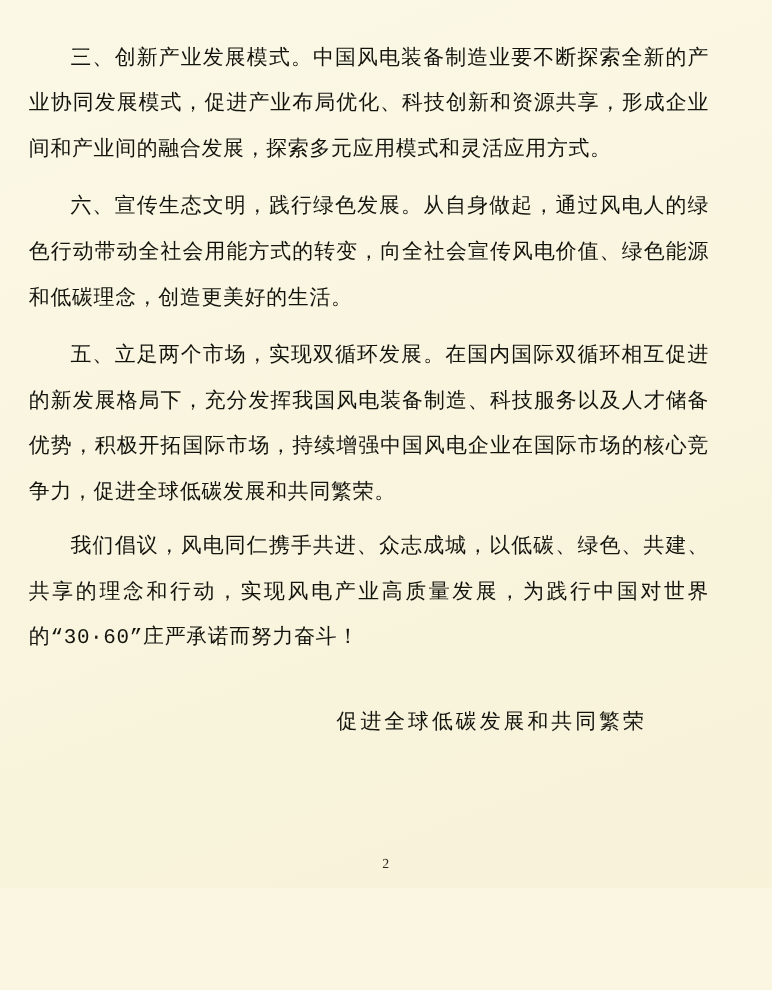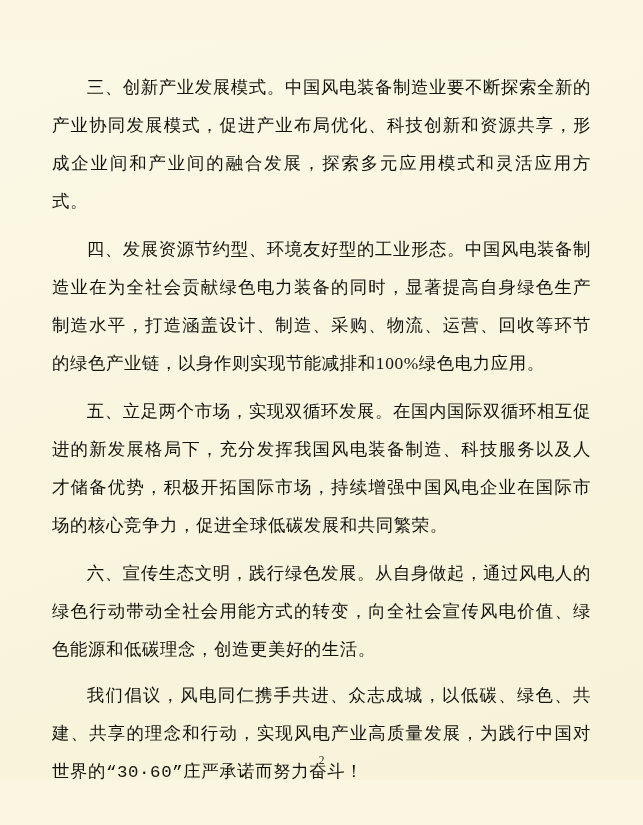--- a/index.html
+++ b/index.html
@@ -13,22 +13,21 @@
     font-family: "Liberation Serif", "DejaVu Serif", serif;
     color: #1a1a14;
     overflow: hidden;
   }
   .page {
     position: relative;
     width: 643px;
     height: 740px;
     background: linear-gradient(160deg, #fbf8e6 0%, #f9f5df 45%, #f7f2d8 100%);
     box-sizing: border-box;
-    padding: 28px 52px 0 52px;
-    margin-top: 40px;
+    padding: 28px 52px 0 24px;
   }
   .doc-body {
     display: block;
   }
   .para {
     font-size: 17.4px;
     line-height: 38px;
     text-align: justify;
     text-justify: inter-ideograph;
     text-indent: 2em;
@@ -59,20 +58,19 @@
     color: #2a2a20;
     font-family: "Liberation Serif", "DejaVu Serif", serif;
   }
 </style>
 </head>
 <body>
 
 <div class="page">
   <div class="doc-body">
     <p class="para">三、创新产业发展模式。中国风电装备制造业要不断探索全新的产业协同发展模式，促进产业布局优化、科技创新和资源共享，形成企业间和产业间的融合发展，探索多元应用模式和灵活应用方式。</p>
-    <p class="para">四、发展资源节约型、环境友好型的工业形态。中国风电装备制造业在为全社会贡献绿色电力装备的同时，显著提高自身绿色生产制造水平，打造涵盖设计、制造、采购、物流、运营、回收等环节的绿色产业链，以身作则实现节能减排和100%绿色电力应用。</p>
+    <p class="para">六、宣传生态文明，践行绿色发展。从自身做起，通过风电人的绿色行动带动全社会用能方式的转变，向全社会宣传风电价值、绿色能源和低碳理念，创造更美好的生活。</p>
     <p class="para">五、立足两个市场，实现双循环发展。在国内国际双循环相互促进的新发展格局下，充分发挥我国风电装备制造、科技服务以及人才储备优势，积极开拓国际市场，持续增强中国风电企业在国际市场的核心竞争力，促进全球低碳发展和共同繁荣。</p>
-    <p class="para">六、宣传生态文明，践行绿色发展。从自身做起，通过风电人的绿色行动带动全社会用能方式的转变，向全社会宣传风电价值、绿色能源和低碳理念，创造更美好的生活。</p>
     <p class="para last-block">我们倡议，风电同仁携手共进、众志成城，以低碳、绿色、共建、共享的理念和行动，实现风电产业高质量发展，为践行中国对世界的“30·60”庄严承诺而努力奋斗！</p>
-    <div class="date-line">科技服务以及人才储备优势</div>
+    <div class="date-line">促进全球低碳发展和共同繁荣</div>
   </div>
   <div class="page-number">2</div>
 </div>
 
 </body></html>

